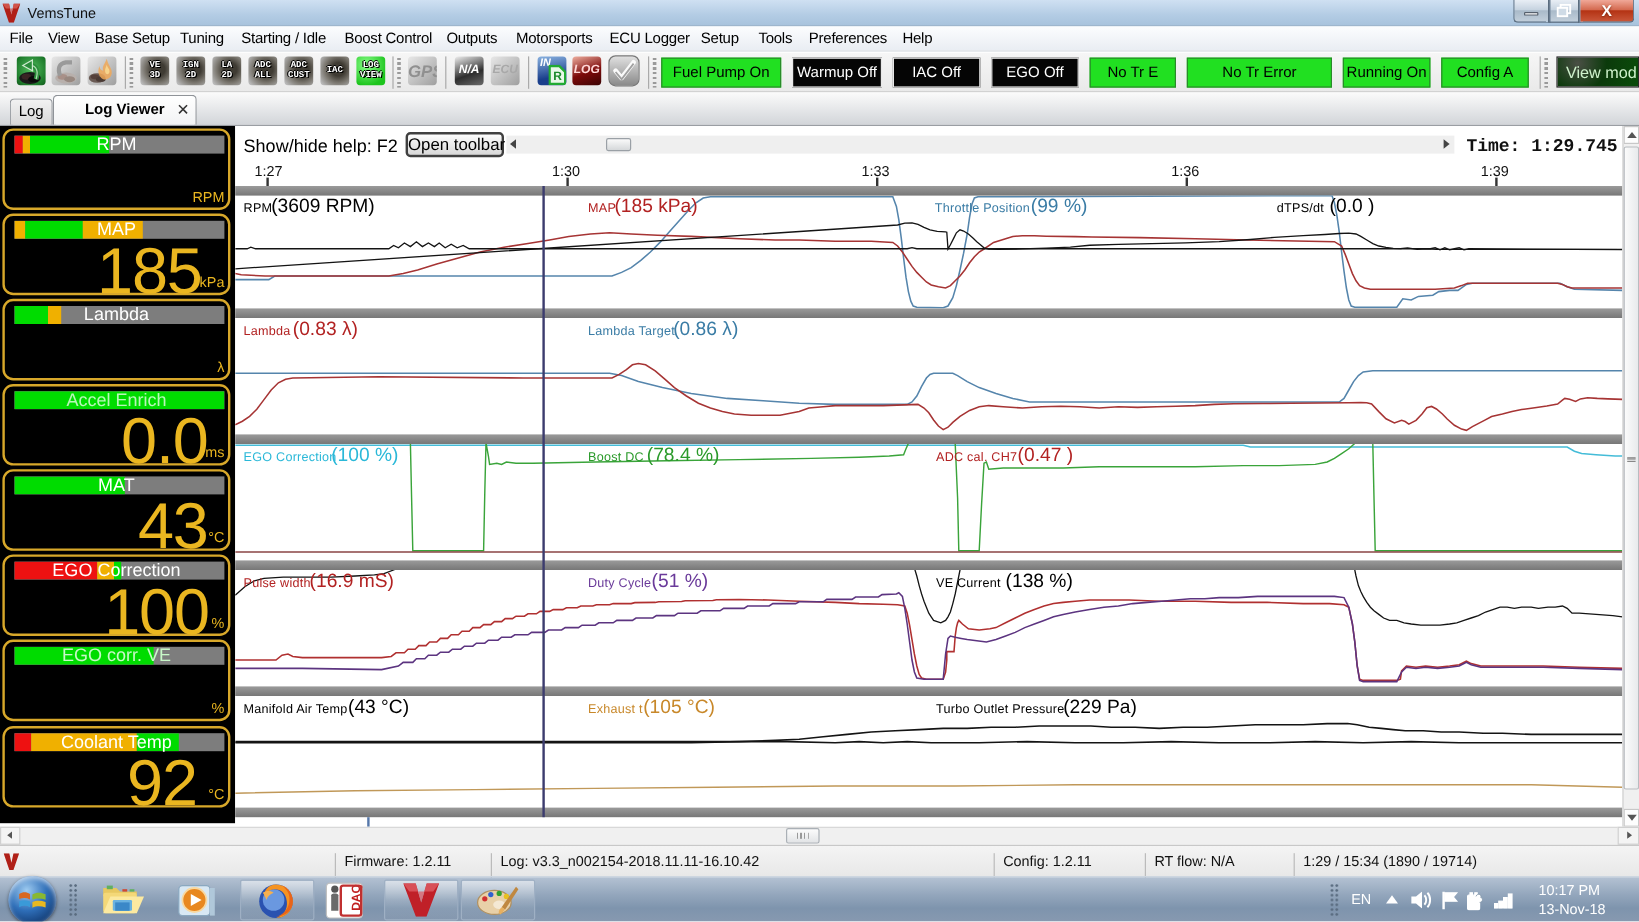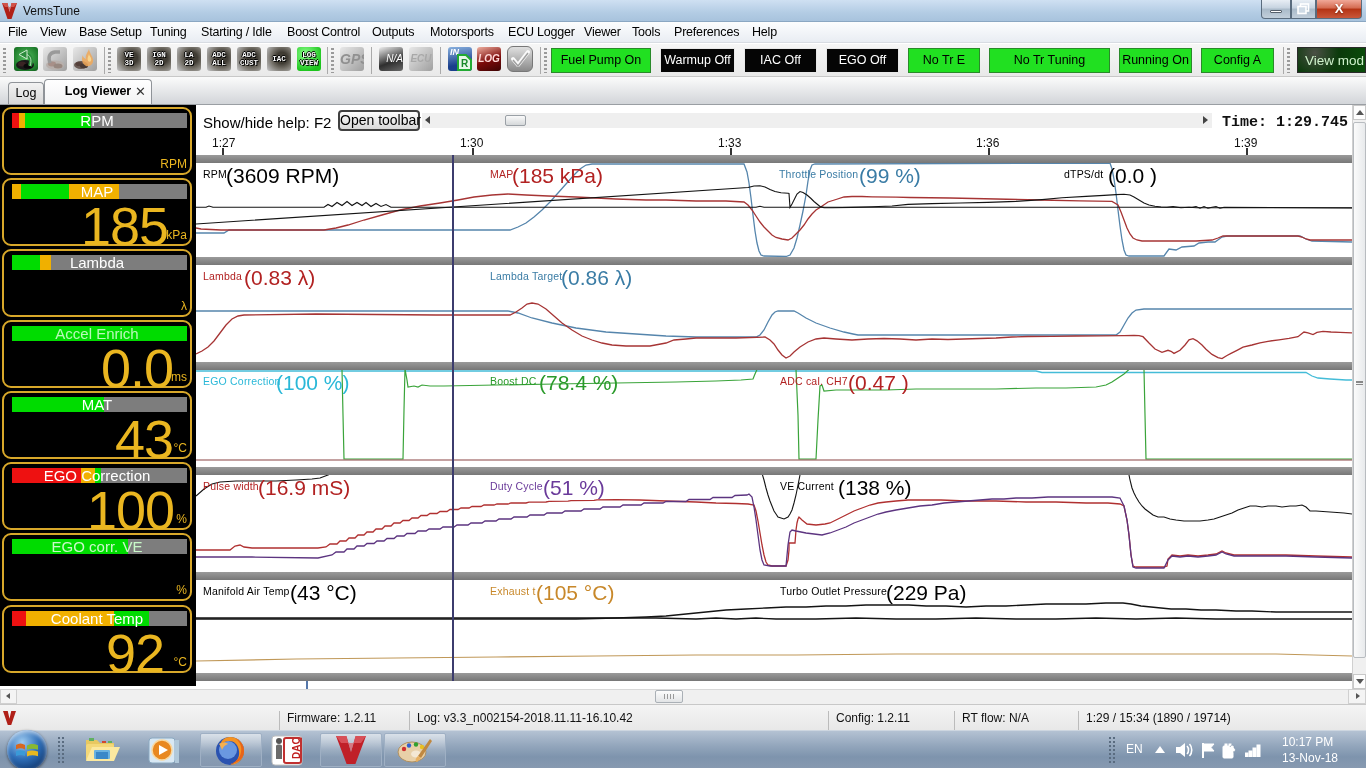--- a/index.html
+++ b/index.html
@@ -25,35 +25,35 @@
 .dkicon{background:radial-gradient(circle at 62% 45%,#3f3b33 28%,#77736b 55%,#b8b8b8 90%);color:#fff;font-weight:bold;font-size:7.5px;line-height:8px;text-align:center;padding-top:4px;font-family:"Liberation Mono",monospace;text-shadow:1px 1px 0 #000,-1px 0 0 #000,0 -1px 0 #000}
 .dis{background:linear-gradient(135deg,#e8e8e8,#9f9f9f);}
 
 .sbtn{top:48px;height:25px;font-size:12.5px;text-align:center;line-height:23px;border:1px solid #555}
 .sgreen{background:#21e021;color:#000;border-color:#2a8a2a}
 .sblack{background:#050505;color:#fff;border-color:#e8e8e8}
 
 #tabbar{left:0;top:77px;width:1366px;height:28px;background:linear-gradient(#fbfbfb,#d2d5d9);border-bottom:1px solid #9a9ea3}
 .tab{position:absolute;border:1px solid #8f9398;border-bottom:none;border-radius:4px 4px 0 0;font-size:12.5px;text-align:center}
 #tab1{left:8px;top:82px;width:36px;height:22px;background:linear-gradient(#f2f2f2,#d8d8d8);line-height:21px}
-#tab2{left:44px;top:79px;width:108px;height:25px;background:linear-gradient(#ffffff,#f2f3f4);font-weight:bold;line-height:23px;}
+#tab2{left:44px;top:79px;width:120px;height:25px;background:linear-gradient(#ffffff,#f2f3f4);font-weight:bold;line-height:23px;}
 #tab2 .x{position:absolute;right:5px;top:0;font-size:13px;font-weight:normal;color:#333;line-height:23px}
 
 #sidebar{left:0;top:105px;width:196px;height:581px;background:#000}
 .gp{position:absolute;left:2px;width:190px;height:68px;border:2px solid #d8a82a;border-radius:9px;background:#000}
 .gbar{position:absolute;left:8px;top:4px;width:175px;height:15px;background:#7d7d7d;overflow:hidden}
 .gbar i{position:absolute;top:0;height:15px}
 .glab{position:absolute;left:0;top:4px;width:100%;height:15px;text-align:center;font-size:15px;color:#fff;line-height:15px}
 .gval{position:absolute;right:24px;bottom:-9px;font-size:54px;color:#eab620;letter-spacing:-1px;line-height:1}
 .gunit{position:absolute;right:3px;bottom:2px;font-size:12px;color:#eab620}
 
 #chartbg{left:196px;top:105px;width:1170px;height:584px;background:#fff}
 .gbarstrip{left:196px;width:1156px;height:8px;background:linear-gradient(#9a9a9a,#777);position:absolute}
 .slabel{position:absolute;font-size:10.5px;letter-spacing:0.2px}
-.svalue{position:absolute;font-size:21px}
+.svalue{position:absolute;font-size:16px}
 #cursor{left:452px;top:155px;width:2px;height:526px;background:#3c3c6e}
 #minitick{left:306px;top:681px;width:2px;height:8px;background:#5577aa}
 
 #hscroll{left:0;top:689px;width:1366px;height:15px;background:#f0f0f0;border-top:1px solid #d8d8d8}
 #statusbar{left:0;top:704px;width:1366px;height:26px;background:linear-gradient(#f4f4f4,#e8e8e8);border-top:1px solid #c8c8c8;font-size:12px;color:#111}
 #statusbar span{position:absolute;top:6px}
 .ssep{position:absolute;top:2px;width:1px;height:21px;background:#bbb}
 #taskbar{left:0;top:730px;width:1366px;height:38px;background:linear-gradient(#b4c2d3,#93a6bc 40%,#7e94ad 70%,#8799b0);border-top:1px solid #cdd6e0}
 .tbbtn{position:absolute;top:2px;height:34px;border:1px solid #9fb0c4;border-radius:2px;background:linear-gradient(rgba(255,255,255,.55),rgba(255,255,255,.15) 50%,rgba(255,255,255,0))}
 .trayicon{position:absolute;top:12px;fill:#fff;stroke:#fff}
@@ -78,21 +78,21 @@
 <div class="abs" id="menubar">
 <span style="left:8px">File</span>
     <span style="left:40px">View</span>
     <span style="left:79px">Base Setup</span>
     <span style="left:150px">Tuning</span>
     <span style="left:201px">Starting / Idle</span>
     <span style="left:287px">Boost Control</span>
     <span style="left:372px">Outputs</span>
     <span style="left:430px">Motorsports</span>
     <span style="left:508px">ECU Logger</span>
-    <span style="left:584px">Viewer</span>
+    <span style="left:584px">Setup</span>
     <span style="left:632px">Tools</span>
     <span style="left:674px">Preferences</span>
     <span style="left:752px">Help</span>
 </div>
 
 <div class="abs" id="toolbar"></div>
 <div class="abs grip" style="left:3px"></div>
 <div class="abs ticon" style="left:14px;background:radial-gradient(circle at 50% 45%,#55c060,#1d7a2a 75%,#135a1d)"><svg width="24" height="24" viewBox="0 0 24 24">
       <ellipse cx="11" cy="18" rx="9" ry="5" fill="#1a1a1a"></ellipse>
       <ellipse cx="8" cy="17" rx="4" ry="2.5" fill="#3a2424"></ellipse>
@@ -120,21 +120,21 @@
 <div class="abs ticon dkicon" style="left:147px">IGN<br>2D</div>
 <div class="abs ticon dkicon" style="left:177px">LA<br>2D</div>
 <div class="abs ticon dkicon" style="left:207px">ADC<br>ALL</div>
 <div class="abs ticon dkicon" style="left:237px">ADC<br>CUST</div>
 <div class="abs ticon dkicon" style="left:267px;padding-top:8px">IAC</div>
 <div class="abs ticon dkicon" style="left:297px;background:radial-gradient(circle at 35% 30%,#8aff8a,#1cc41c 75%)">LOG<br>VIEW</div>
 <div class="abs tsep" style="left:327px"></div>
 <div class="abs grip" style="left:331px"></div>
 <div class="abs ticon dis" style="left:340px;color:#909090;font-weight:bold;font-size:14px;line-height:24px;text-align:center;font-style:italic">GPS</div>
 <div class="abs tsep" style="left:371px"></div>
-<div class="abs ticon" style="left:379px;background:linear-gradient(160deg,#f0f0f0,#2e2e2e 60%,#6a6a6a);color:#fff;font-weight:normal;font-size:10px;line-height:24px;text-align:right;font-style:italic">N/A</div>
+<div class="abs ticon" style="left:379px;background:linear-gradient(160deg,#f0f0f0,#2e2e2e 60%,#6a6a6a);color:#fff;font-weight:bold;font-size:10px;line-height:24px;text-align:center;font-style:italic">N/A</div>
 <div class="abs ticon dis" style="left:409px;color:#a8a8a8;font-weight:bold;font-size:10px;line-height:24px;text-align:center;font-style:italic">ECU</div>
 <div class="abs tsep" style="left:440px"></div>
 <div class="abs ticon" style="left:448px;background:linear-gradient(170deg,#8ab2e0,#1a3f8c 70%)">
     <span style="position:absolute;left:2px;top:0px;color:#fff;font-weight:bold;font-size:9px;font-style:italic">IN</span>
     <svg width="15" height="17" viewBox="0 0 15 17" style="position:absolute;right:0;bottom:0">
       <path d="M1 1 L9 1 L14 6 L14 16 L1 16 Z" fill="#e8f8e8" stroke="#22aa33" stroke-width="2"></path>
       <text x="4" y="13" font-size="10" font-weight="bold" fill="#1a8a2a" font-family="Liberation Sans">R</text>
     </svg>
   </div>
 <div class="abs ticon" style="left:477px;background:linear-gradient(160deg,#f0b0a0,#7c0a0a 55%,#3c0404);color:#ffd8d8;font-weight:bold;font-size:10px;line-height:24px;text-align:center;font-style:italic">LOG</div>
@@ -142,21 +142,21 @@
       <path d="M5 12 L10 18 L20 5" fill="none" stroke="#fafafa" stroke-width="4" stroke-linecap="round" stroke-linejoin="round"></path>
       <path d="M5 13 L10 19 L20 6" fill="none" stroke="#666" stroke-width="1.5" opacity=".6"></path>
     </svg></div>
 <div class="abs tsep" style="left:540px"></div>
 <div class="abs grip" style="left:544px"></div>
 <div class="abs sbtn sgreen" style="left:551px;width:100px">Fuel Pump On</div>
 <div class="abs sbtn sblack" style="left:660px;width:75px">Warmup Off</div>
 <div class="abs sbtn sblack" style="left:744px;width:73px">IAC Off</div>
 <div class="abs sbtn sblack" style="left:826px;width:73px">EGO Off</div>
 <div class="abs sbtn sgreen" style="left:908px;width:72px">No Tr E</div>
-<div class="abs sbtn sgreen" style="left:989px;width:121px">No Tr Tuning</div>
+<div class="abs sbtn sgreen" style="left:989px;width:121px">No Tr Error</div>
 <div class="abs sbtn sgreen" style="left:1119px;width:73px">Running On</div>
 <div class="abs sbtn sgreen" style="left:1201px;width:73px">Config A</div>
 <div class="abs tsep" style="left:1283px"></div>
 <div class="abs grip" style="left:1287px"></div>
 <div class="abs" style="left:1297px;top:47px;width:69px;height:26px;background:radial-gradient(circle at 25% 20%,#4a4f45,#0b3a0b 45%,#0a4d0a);border:1px solid #2a2a2a;color:#cff2cc;font-size:13.5px;line-height:25px;padding-left:7px">View mod</div>
 
 <div class="abs" id="tabbar"></div>
 <div class="tab" id="tab1">Log</div>
 <div class="tab" id="tab2">Log Viewer<span class="x">✕</span></div>
 

